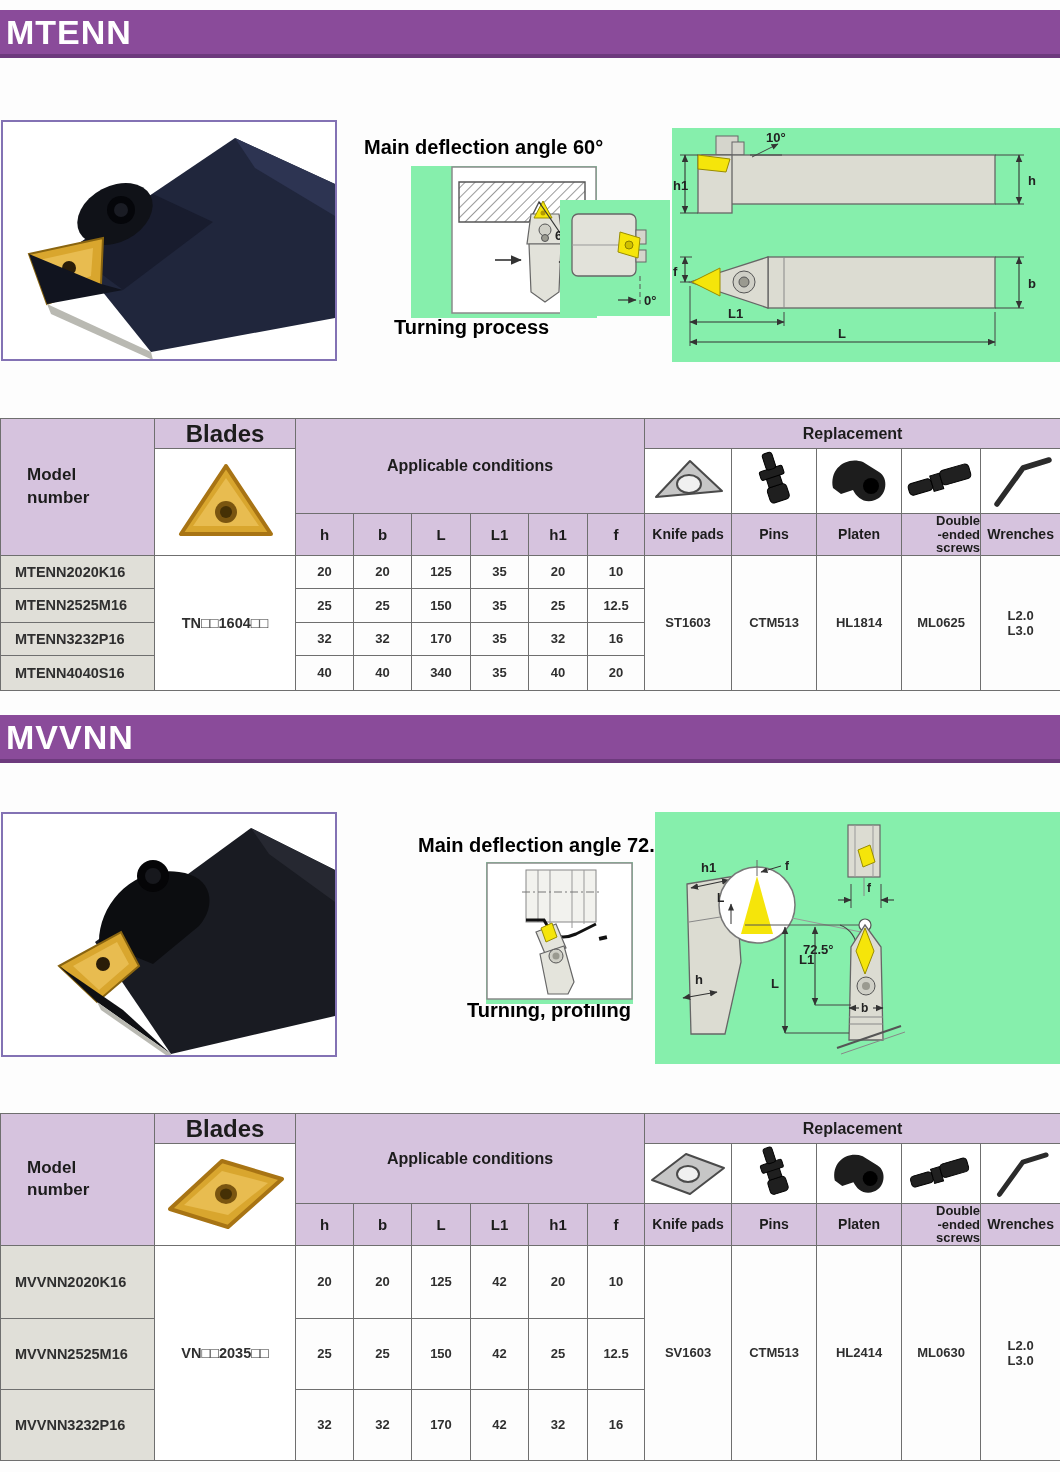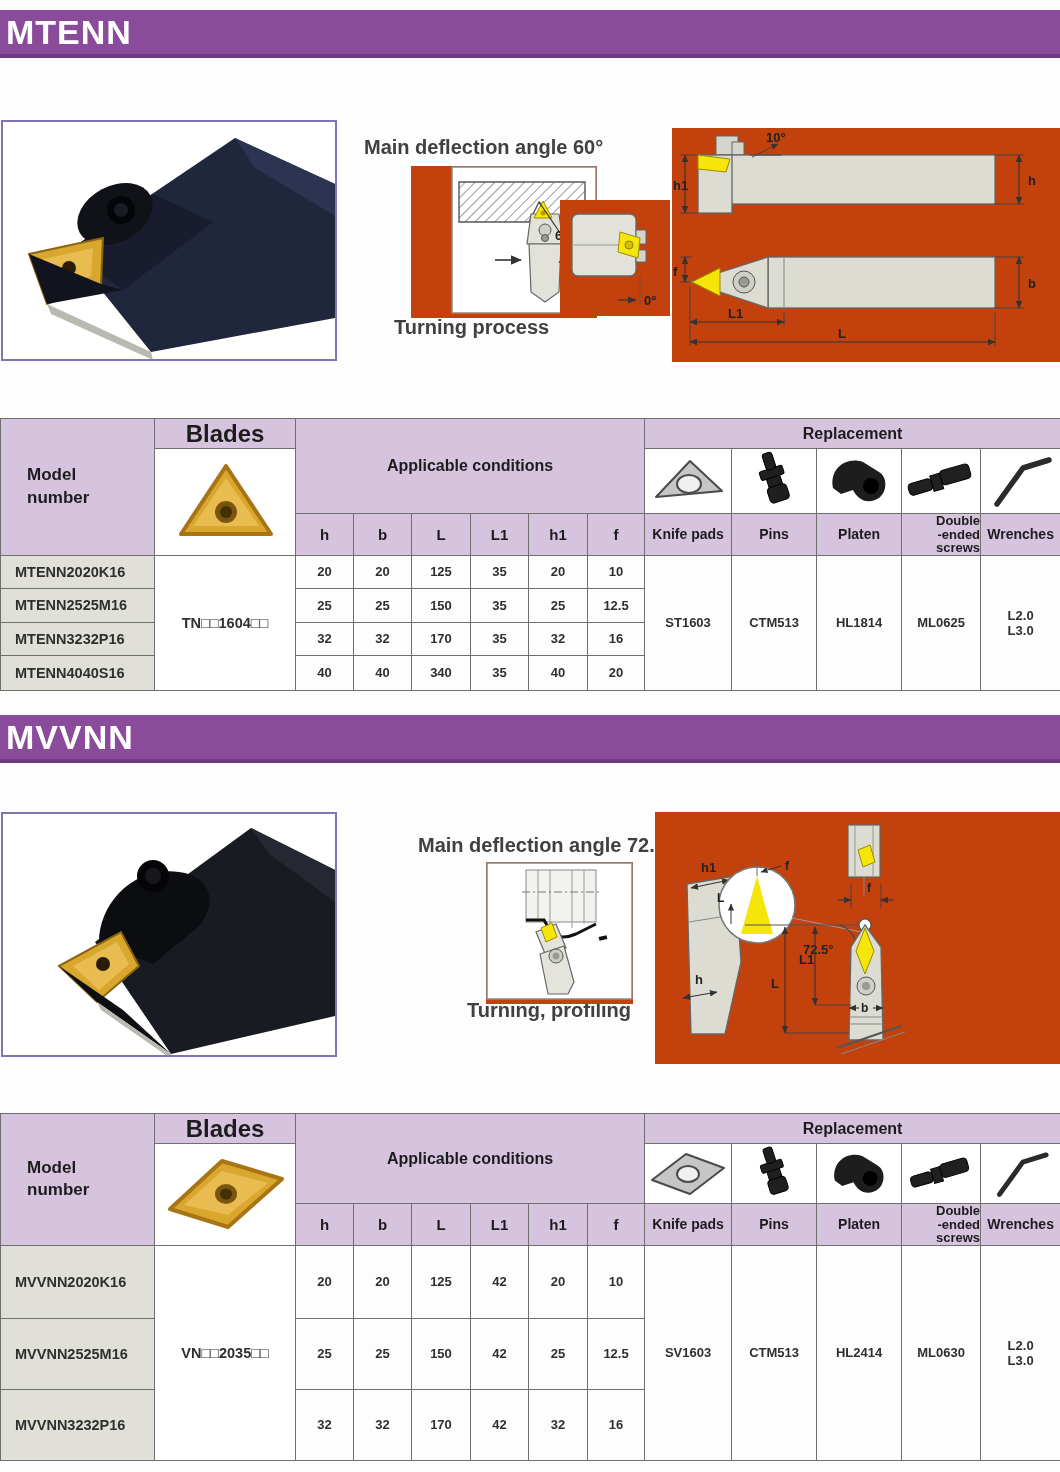--- a/index.html
+++ b/index.html
@@ -3,22 +3,22 @@
 <meta charset="utf-8">
 <style>
   html,body{margin:0;padding:0;background:#fff;}
   .page{position:relative;width:1060px;height:1472px;background:#fdfdfd;overflow:hidden;
         font-family:"Liberation Sans",sans-serif;color:#222;}
   .banner{position:absolute;left:0;width:1060px;height:44px;background:#8a4b9a;
           border-bottom:4px solid #6d3a7d;color:#fff;font-weight:bold;font-size:34px;
           line-height:44px;padding-left:6px;letter-spacing:1px;box-sizing:content-box;}
   .photo-frame{position:absolute;left:1px;width:336px;background:#fff;
                border:2px solid #8372b4;box-sizing:border-box;}
-  .diag-title,.diag-caption{position:absolute;font-weight:bold;font-size:20px;color:#404040;white-space:nowrap;}
-  .diag-box{position:absolute;background:#c2410c;}
+  .diag-title,.diag-caption{position:absolute;font-weight:bold;font-size:20px;color:#000000;white-space:nowrap;}
+  .diag-box{position:absolute;background:#86efac;}
   table.spec{position:absolute;left:0;border-collapse:collapse;table-layout:fixed;width:1060px;}
   .spec td{border:1px solid #6f6f6f;text-align:center;vertical-align:middle;color:#2f2f2f;padding:0;overflow:hidden;}
   .spec .hdr{background:#d6c3de;font-weight:bold;color:#1c1c1c;}
   .spec .big{font-size:16px;margin-top:8px;}
   .spec .mid{font-size:24px;}
   .spec .sub{font-size:15px;}
   .spec .rep-label{font-size:14px;}
   .spec .screws-label{font-size:13px;line-height:1.05;text-align:right;}
   .spec .model-hdr{font-size:17px;text-align:left;padding-left:26px;padding-right:46px;line-height:1.35;margin-top:48px;}
   .spec .model-cell{background:#e0dfd8;font-weight:bold;text-align:left;padding-left:14px;font-size:14.5px;}

